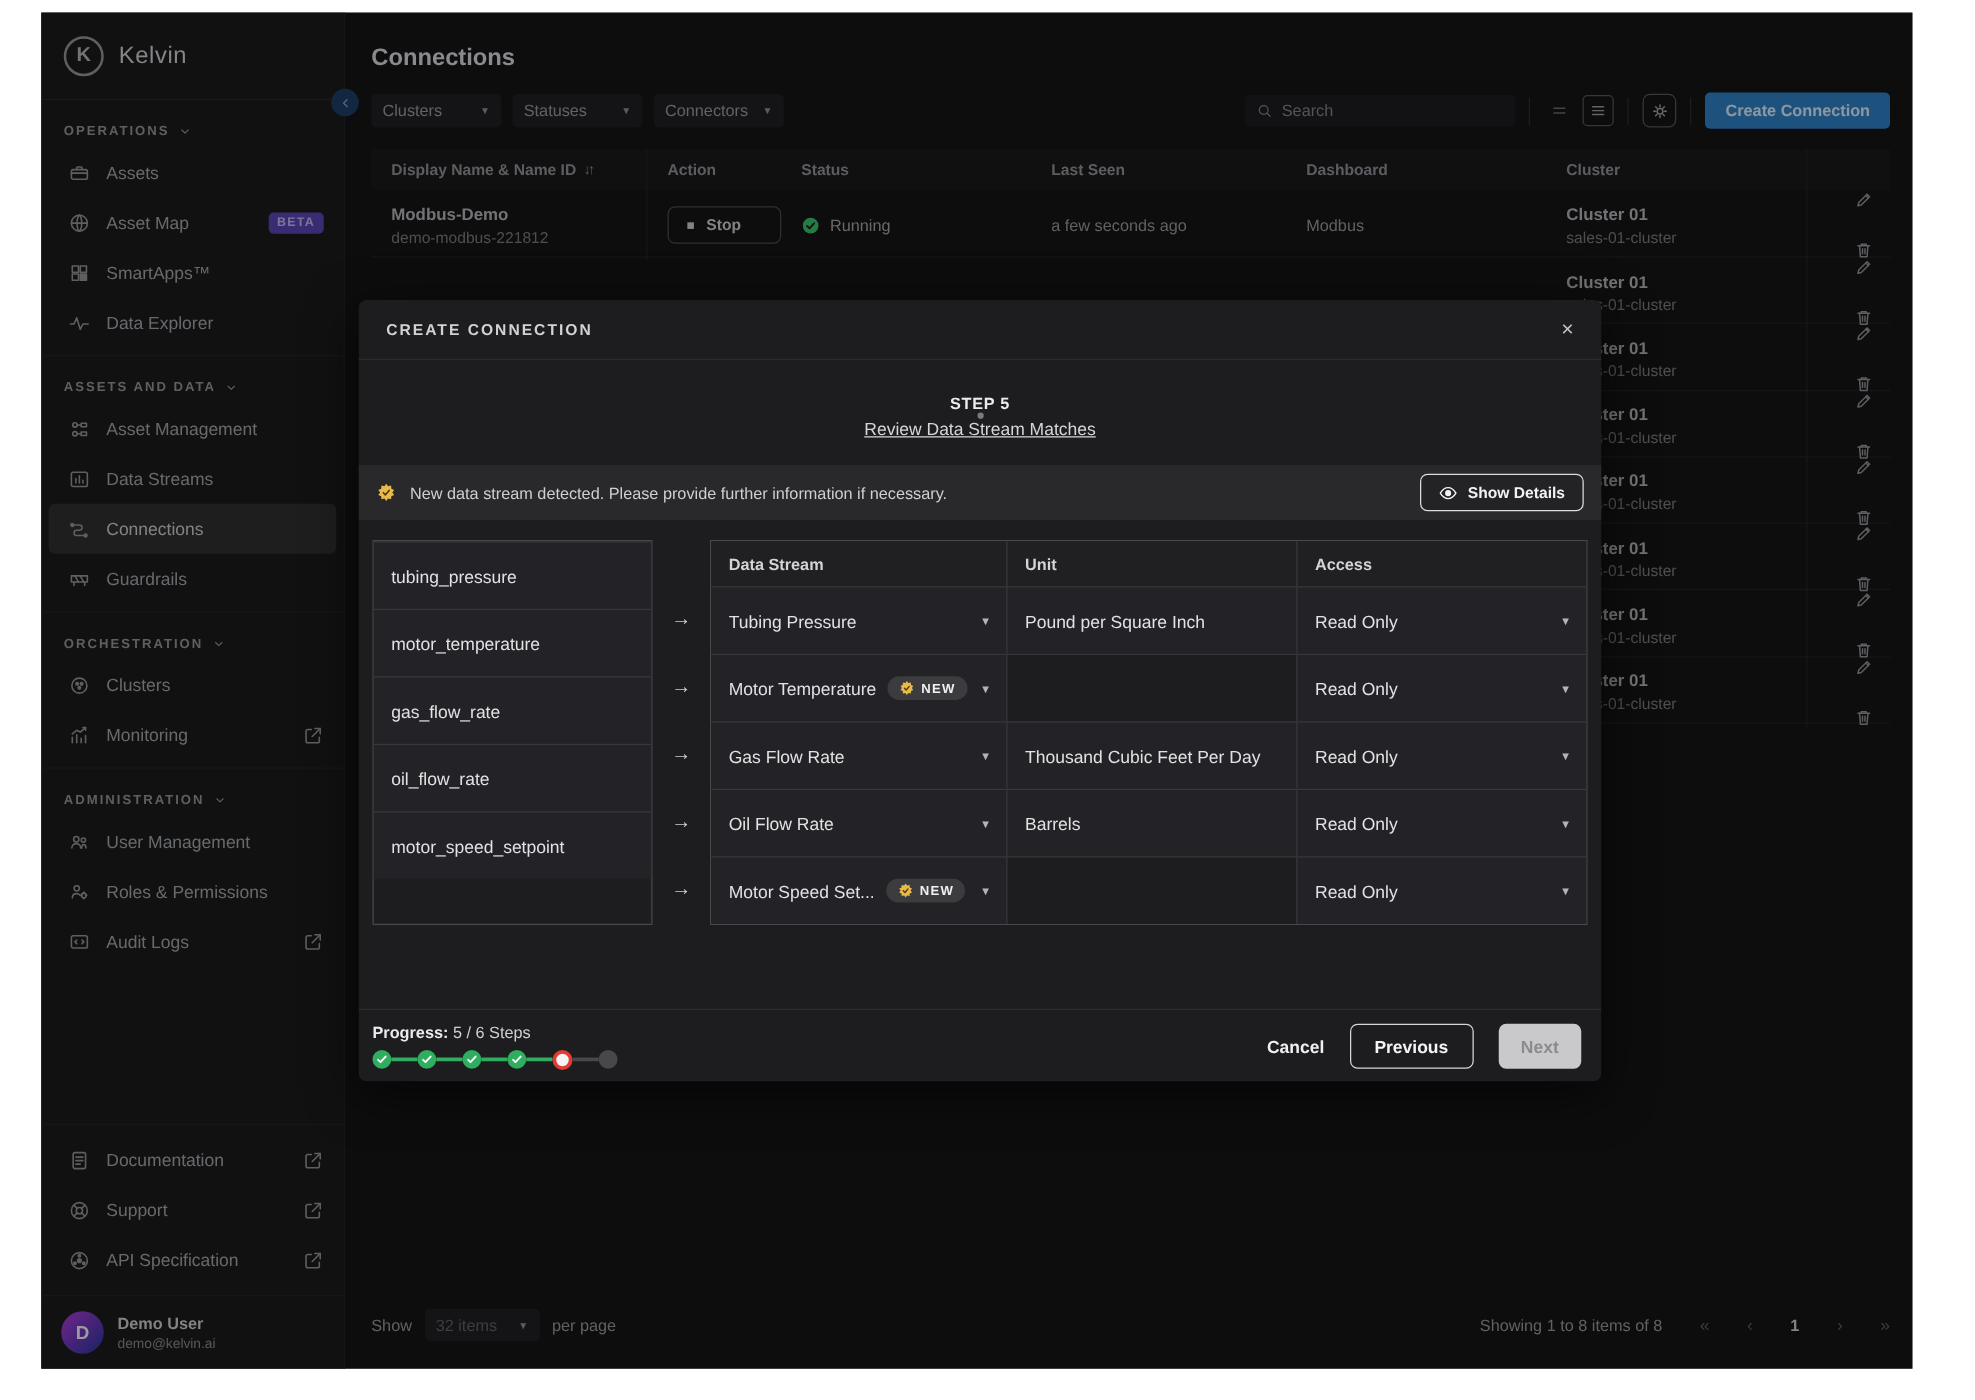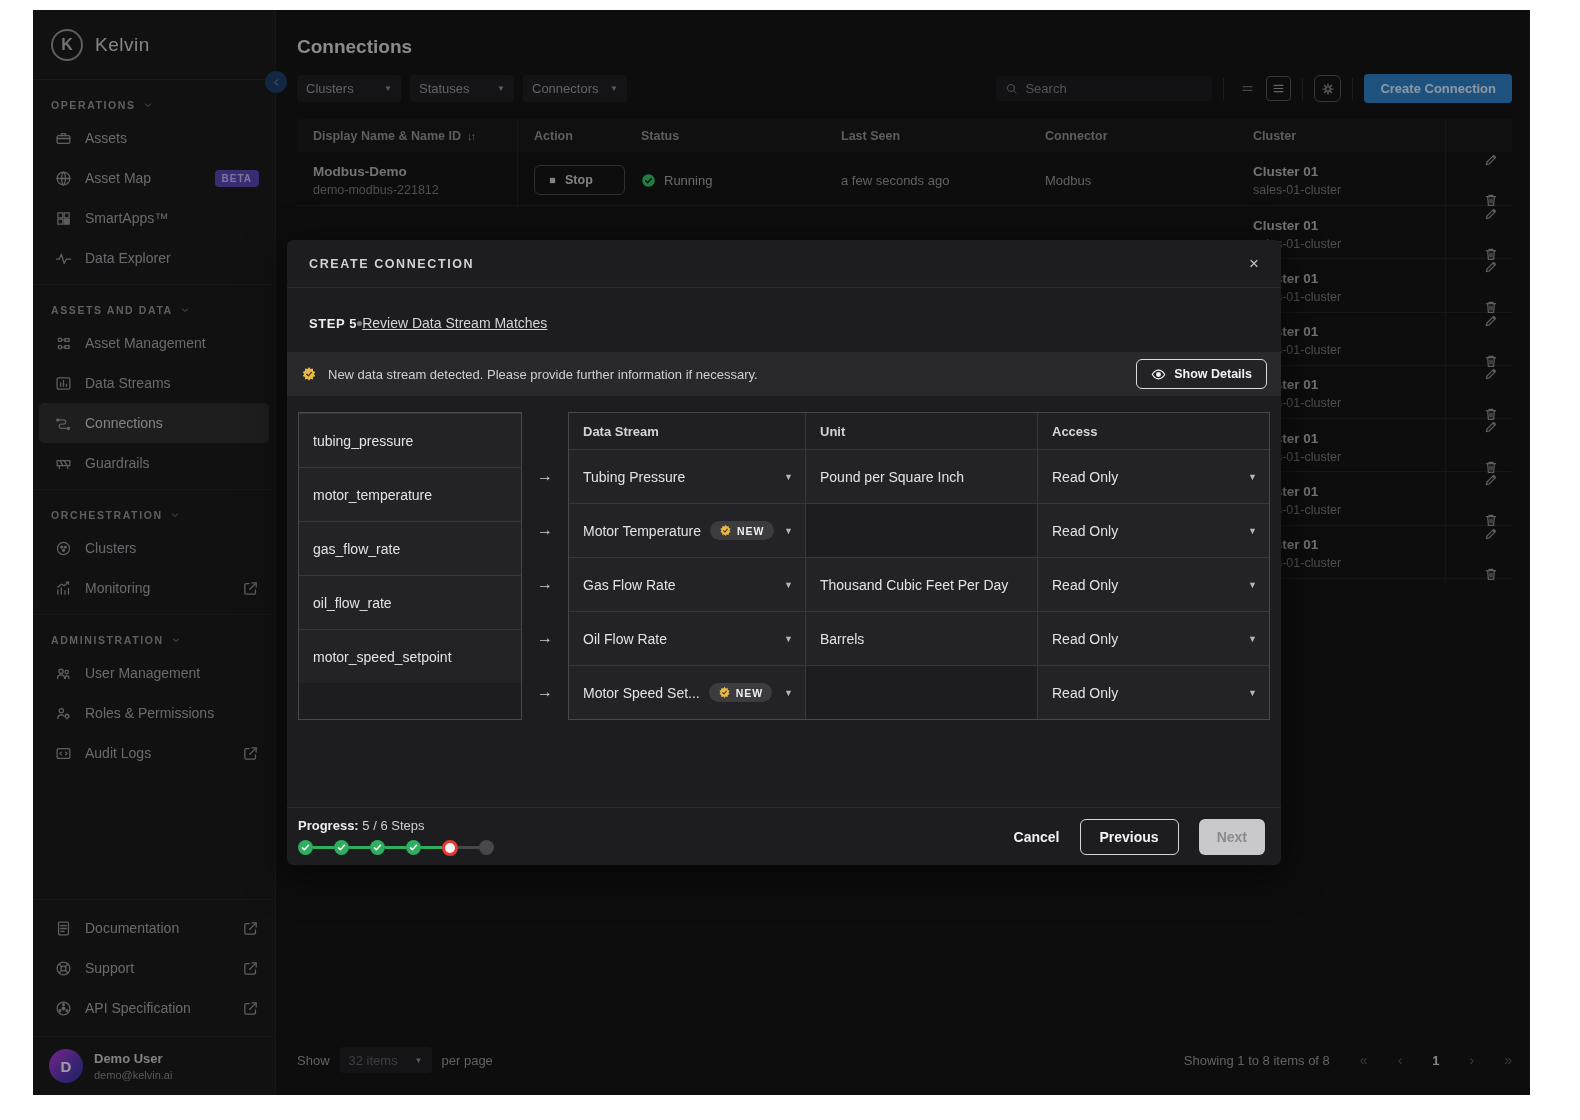--- a/index.html
+++ b/index.html
@@ -75,21 +75,21 @@
   .pager { margin-left:auto; display:flex; align-items:center; gap:30px;justify-content:space-between; }
   .pg-btn { background:none; border:none; color:#5a5d61; font-size:14px; cursor:pointer; font-family:"Liberation Sans",sans-serif; }
   .pg-cur { color:#c6c9cd; font-weight:bold; font-size:13px; }
 
   
   .overlay { position:absolute; inset:0; background:rgba(0,0,0,0.35); z-index:50; }
   .modal { position:absolute; left:254px; top:230px; width:994px; height:625px; background:#1d1d1f; border-radius:6px; z-index:100; box-shadow:0 10px 40px rgba(0,0,0,0.6); }
   .m-header { height:48px; display:flex; align-items:center; justify-content:space-between; padding:0 22px; border-bottom:1px solid #2c2c2f; }
   .m-title { font-size:12.5px; font-weight:bold; letter-spacing:1.6px; color:#d2d2d4; }
   .m-close { background:none; border:none; color:#c2c2c4; font-size:17px; cursor:pointer; line-height:1; font-family:"Liberation Sans",sans-serif; }
-  .m-step { padding:27px 22px 21px 22px; display:flex; align-items:center; gap:0; }
+  .m-step { padding:27px 22px 21px 22px; display:flex; align-items:center; gap:0;flex-direction:column; }
   .m-step-label { font-size:13px; font-weight:bold; letter-spacing:0.6px; color:#ececee; }
   .m-step-dot { width:5px; height:5px; border-radius:50%; background:#7a7a7e; }
   .m-step-title { font-size:14px; color:#d6d6d8;text-decoration:underline; }
   .m-notif { height:44px; background:#29292c; display:flex; align-items:center; gap:11px; padding:0 14px; }
   .m-notif .seal { width:16px; height:16px; flex:none; }
   .m-notif-msg { font-size:13px; color:#cfcfd2; }
   .details-btn { margin-left:auto; height:30px; padding:0 14px; background:#232326; border:1.5px solid #dcdcde; border-radius:6px; color:#f2f2f4; font-size:12.5px; font-weight:bold; display:flex; align-items:center; gap:8px; cursor:pointer; font-family:"Liberation Sans",sans-serif; }
   .details-btn .ic { width:15px; height:15px; }
 
   .m-table { display:flex; margin:16px 11px 0 11px; }
@@ -505,21 +505,21 @@
       <div class="g-head">
         <div class="head-flex">
           <span>Display Name &amp; Name ID</span>
           <span class="sort-ic">↓↑</span>
         </div>
         <div class="col-sep-l">
             <span>Action</span>
           </div>
         <div><span>Status</span></div>
         <div><span>Last Seen</span></div>
-        <div><span>Connector</span></div>
+        <div><span>Dashboard</span></div>
         <div><span>Cluster</span></div>
         <div class="col-sep-l"></div>
       </div>
 
       <div class="g-row">
         <div>
           <div class="cell-name-title">Modbus-Demo</div>
           <div class="cell-name-sub">demo-modbus-221812</div>
         </div>
         <div class="col-sep-l">

